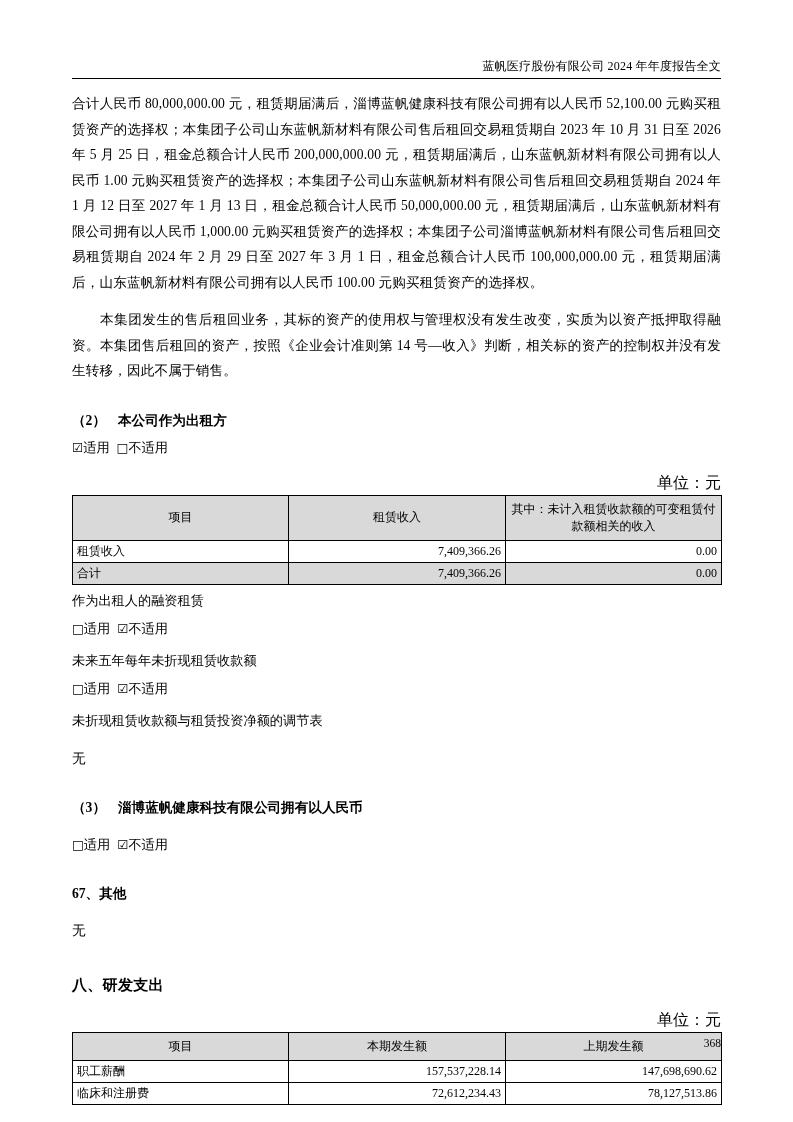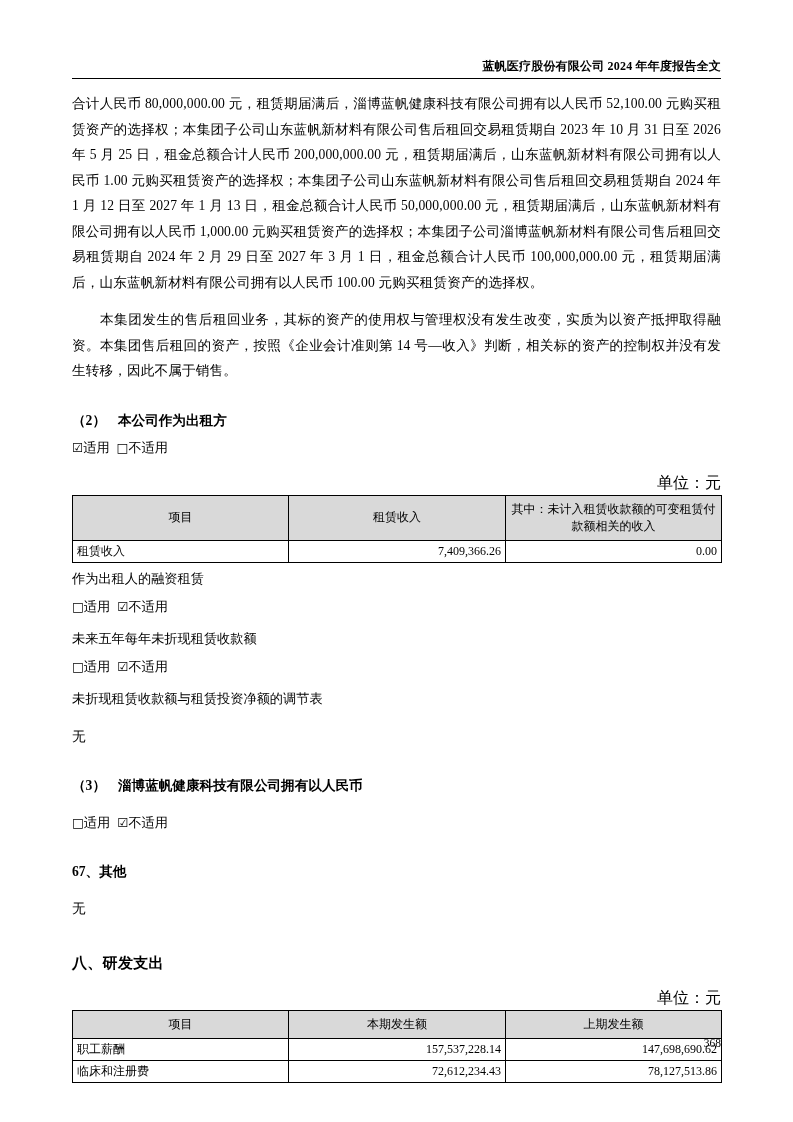--- a/index.html
+++ b/index.html
@@ -26,21 +26,20 @@
     width: 649px;
   }
 
   
   .page-header {
     padding-top: 58px;
     text-align: right;
     font-size: 12px;
     line-height: 16px;
     letter-spacing: 0.2px;
-    font-weight: bold;
   }
   .header-rule {
     margin-top: 4px;
     border-bottom: 1px solid #000000;
     height: 0;
     font-size: 0;
   }
 
   
   .body-para {
@@ -204,20 +203,25 @@
           <td>租赁收入</td>
           <td>其中：未计入租赁收款额的可变租赁付款额相关的收入</td>
         </tr>
       </thead>
       <tbody>
         <tr>
           <td class="cell-item">租赁收入</td>
           <td class="cell-num">7,409,366.26</td>
           <td class="cell-num">0.00</td>
         </tr>
+        <tr class="row-total">
+          <td class="cell-item">合计</td>
+          <td class="cell-num">7,409,366.26</td>
+          <td class="cell-num">0.00</td>
+        </tr>
       </tbody>
     </table>
 
     <p class="plain-line tight">作为出租人的融资租赁</p>
 
     <p class="check-line">
       <span class="cbox">□</span><span>适用</span><span class="cb-sep"></span><span class="cbox">☑</span><span>不适用</span>
     </p>
 
     <p class="plain-line">未来五年每年未折现租赁收款额</p>

